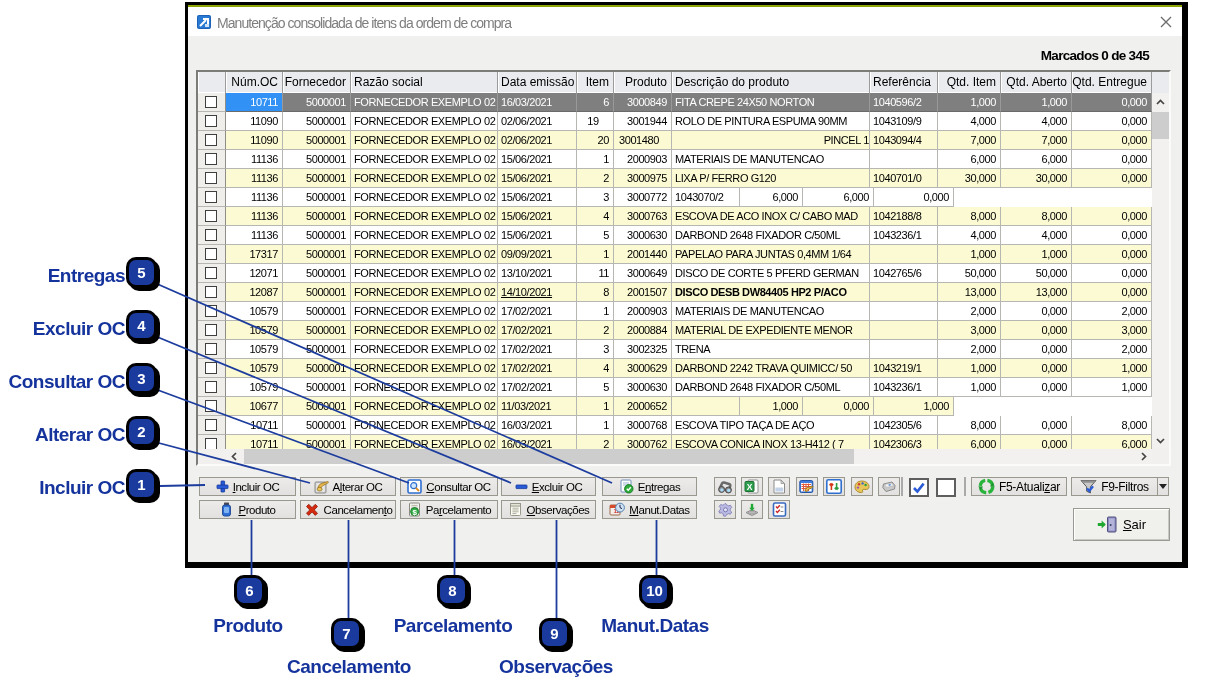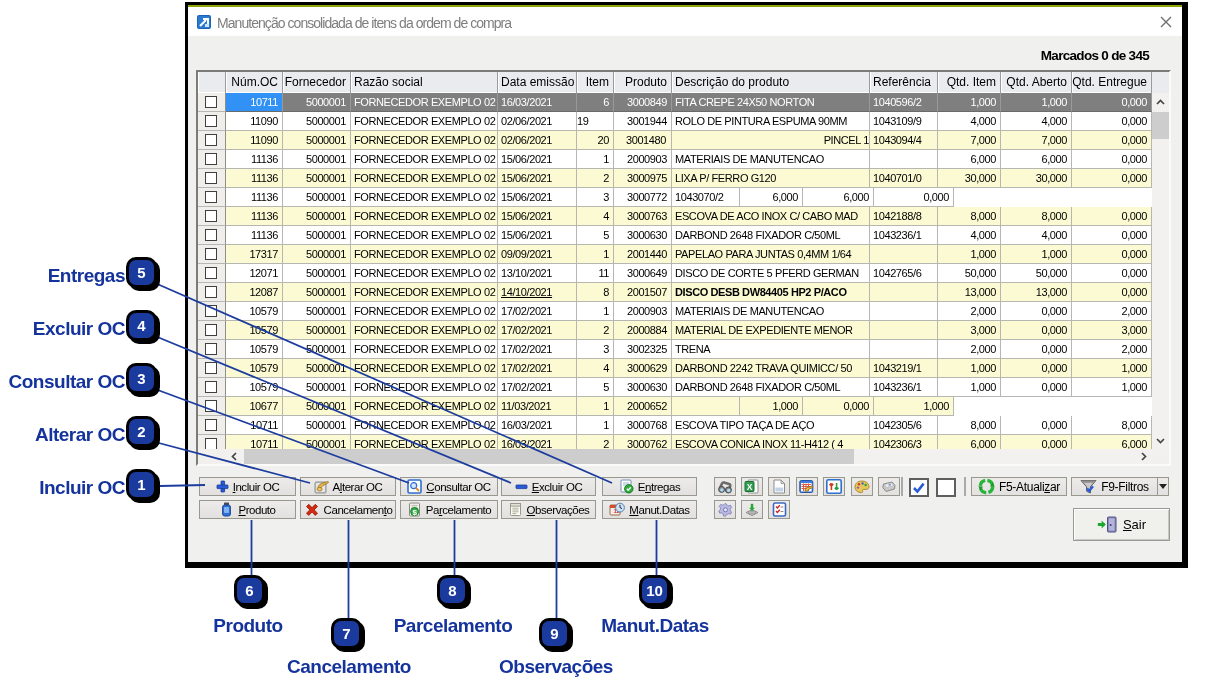--- a/index.html
+++ b/index.html
@@ -101,38 +101,38 @@
           <div class="cell" style="width:80px;text-align:right;padding-right:4px;">0,000</div>
         </div>
 <div class="row whi">
           <div class="cell cbc">
             <span class="cb"></span>
           </div>
           <div class="cell" style="width:57px;text-align:right;padding-right:4px;">11090</div>
           <div class="cell" style="width:68px;text-align:right;padding-right:4px;">5000001</div>
           <div class="cell" style="width:147px;text-align:left;padding-left:3px;">FORNECEDOR EXEMPLO 02</div>
           <div class="cell" style="width:79px;text-align:left;padding-left:3px;">02/06/2021</div>
-          <div class="cell" style="width:37px;text-align:left;padding-right:4px;">19</div>
+          <div class="cell" style="width:37px;text-align:center;padding-right:4px;">19</div>
           <div class="cell" style="width:58px;text-align:right;padding-right:4px;">3001944</div>
           <div class="cell" style="width:198px;text-align:left;padding-left:3px;">ROLO DE PINTURA ESPUMA 90MM</div>
           <div class="cell" style="width:68px;text-align:left;padding-left:3px;">1043109/9</div>
           <div class="cell" style="width:63px;text-align:right;padding-right:4px;">4,000</div>
           <div class="cell" style="width:71px;text-align:right;padding-right:4px;">4,000</div>
           <div class="cell" style="width:80px;text-align:right;padding-right:4px;">0,000</div>
         </div>
 <div class="row yel">
           <div class="cell cbc">
             <span class="cb"></span>
           </div>
           <div class="cell" style="width:57px;text-align:right;padding-right:4px;">11090</div>
           <div class="cell" style="width:68px;text-align:right;padding-right:4px;">5000001</div>
           <div class="cell" style="width:147px;text-align:left;padding-left:3px;">FORNECEDOR EXEMPLO 02</div>
           <div class="cell" style="width:79px;text-align:left;padding-left:3px;">02/06/2021</div>
           <div class="cell" style="width:37px;text-align:right;padding-right:4px;">20</div>
-          <div class="cell" style="width:58px;text-align:right;padding-right:5px;">3001480</div>
+          <div class="cell" style="width:58px;text-align:right;padding-right:12px;">3001480</div>
           <div class="cell" style="width:198px;text-align:right;padding-left:3px;">PINCEL 1</div>
           <div class="cell" style="width:68px;text-align:left;padding-left:3px;">1043094/4</div>
           <div class="cell" style="width:63px;text-align:right;padding-right:4px;">7,000</div>
           <div class="cell" style="width:71px;text-align:right;padding-right:4px;">7,000</div>
           <div class="cell" style="width:80px;text-align:right;padding-right:4px;">0,000</div>
         </div>
 <div class="row whi">
           <div class="cell cbc">
             <span class="cb"></span>
           </div>
@@ -373,21 +373,21 @@
 <div class="row yel">
           <div class="cell cbc">
             <span class="cb"></span>
           </div>
           <div class="cell" style="width:57px;text-align:right;padding-right:4px;">10711</div>
           <div class="cell" style="width:68px;text-align:right;padding-right:4px;">5000001</div>
           <div class="cell" style="width:147px;text-align:left;padding-left:3px;">FORNECEDOR EXEMPLO 02</div>
           <div class="cell" style="width:79px;text-align:left;padding-left:3px;">16/03/2021</div>
           <div class="cell" style="width:37px;text-align:right;padding-right:4px;">2</div>
           <div class="cell" style="width:58px;text-align:right;padding-right:4px;">3000762</div>
-          <div class="cell" style="width:198px;text-align:left;padding-left:3px;">ESCOVA CONICA INOX 11-H412 ( 4</div>
+          <div class="cell" style="width:198px;text-align:left;padding-left:3px;">ESCOVA CONICA INOX 13-H412 ( 7</div>
           <div class="cell" style="width:68px;text-align:left;padding-left:3px;">1042306/3</div>
           <div class="cell" style="width:63px;text-align:right;padding-right:4px;">6,000</div>
           <div class="cell" style="width:71px;text-align:right;padding-right:4px;">0,000</div>
           <div class="cell" style="width:80px;text-align:right;padding-right:4px;">6,000</div>
         </div>
       <div id="corn1"></div>
         <div id="corn2"></div>
       <div id="vsb">
         <div class="sa" style="top:0;">
             <svg width="9" height="6" viewBox="0 0 9 6">

